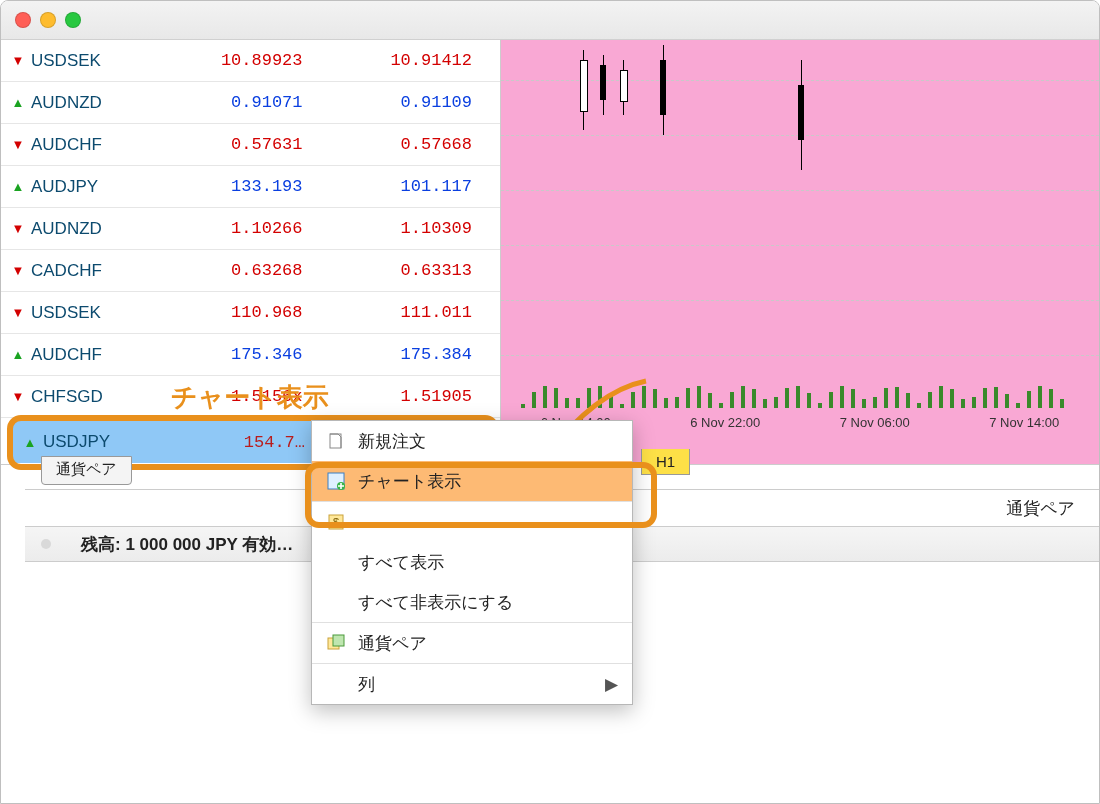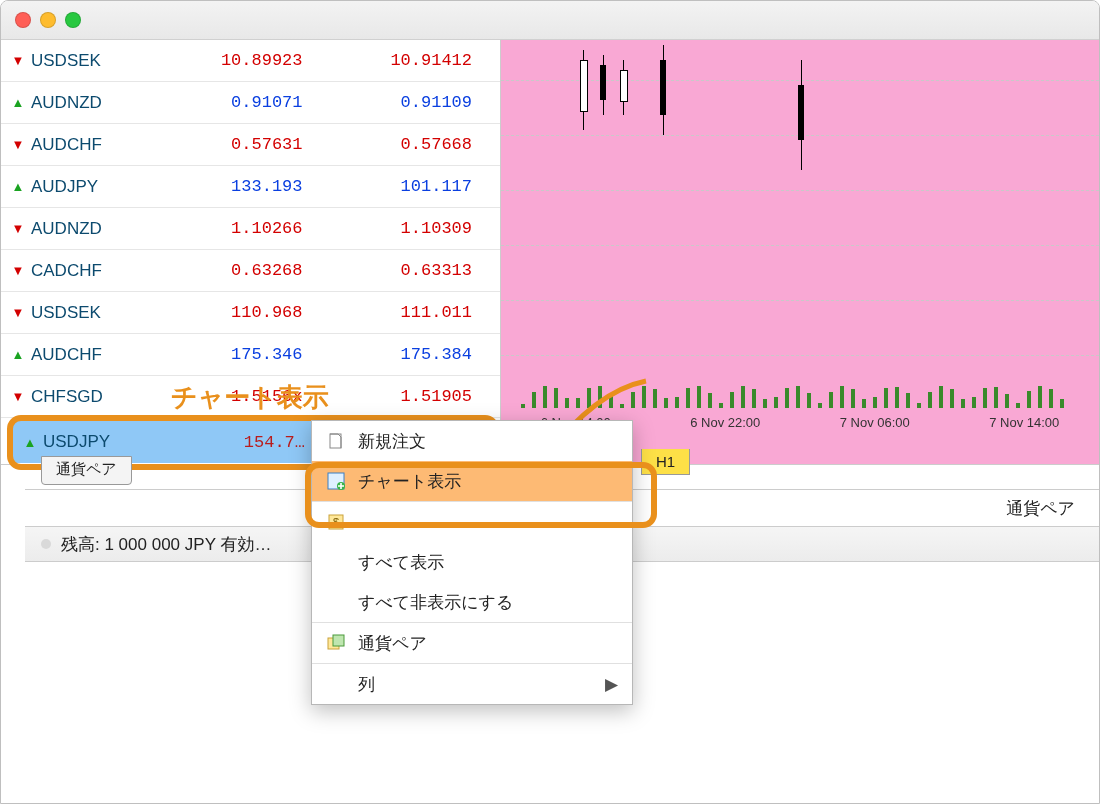--- a/index.html
+++ b/index.html
@@ -25,21 +25,21 @@
   .rcLabel{position:absolute;left:170px;top:340px;color:#e9901c;font-weight:bold;font-size:26px;pointer-events:none;}
   .pairTab{position:absolute;left:40px;top:455px;border:1px solid #999;border-top:1px solid #999;border-radius:0 0 4px 4px;padding:3px 14px 5px;background:#f4f4f4;font-size:15px;}
   .chart{flex:1;position:relative;background:#f9a8d4;}
   .chartInner{position:absolute;inset:0;}
   .gridline{position:absolute;left:0;right:0;border-top:1px dashed #c9c9c9;}
   .xlabels{position:absolute;bottom:34px;left:0;right:0;display:flex;justify-content:space-around;font-size:13px;color:#333;}
   .chartTab{position:absolute;left:640px;top:448px;border:1px solid #999;border-top:none;padding:4px 14px;font-size:15px;background:#fde047;}
   .orders{position:absolute;top:488px;left:24px;right:0;}
   .ord-head{display:flex;border-top:1px solid #ccc;border-bottom:1px solid #ccc;height:36px;align-items:center;font-size:17px;}
   .ord-head div{padding:0 18px;}
-  .ord-balance{height:34px;display:flex;align-items:center;padding-left:16px;font-weight:normal;font-size:17px;background:linear-gradient(#f5f5f5,#ececec);border-bottom:1px solid #ccc;}
+  .ord-balance{height:34px;display:flex;align-items:center;padding-left:16px;font-weight:bold;font-size:17px;background:linear-gradient(#f5f5f5,#ececec);border-bottom:1px solid #ccc;gap:20px;}
   .bullet{width:10px;height:10px;border-radius:50%;background:#d9d9d9;margin-right:10px;}
   .ctxWrap{position:absolute;left:310px;top:419px;z-index:50;}
   .ctxBorder{position:absolute;left:-6px;top:42px;width:340px;height:54px;border:6px solid #e9901c;border-radius:14px;pointer-events:none;}
   .ctx{width:320px;background:#fff;border:1px solid #b7b7b7;box-shadow:0 6px 20px rgba(0,0,0,.25);font-size:17px;}
   .mi{display:flex;align-items:center;height:40px;padding:0 14px;gap:12px;}
   .mi.sep{border-top:1px solid #e0e0e0;}
   .mi.hi{background:#fdba74;}
   .mi .ic{width:20px;height:20px;display:flex;align-items:center;justify-content:center;}
   .mi .lab{flex:1;}
   .mi .sub{color:#555;}

